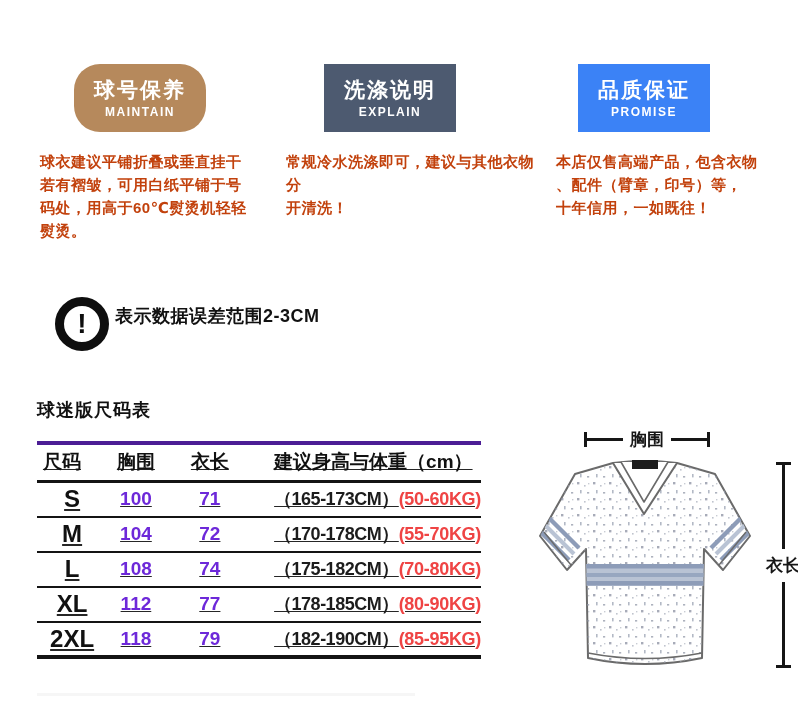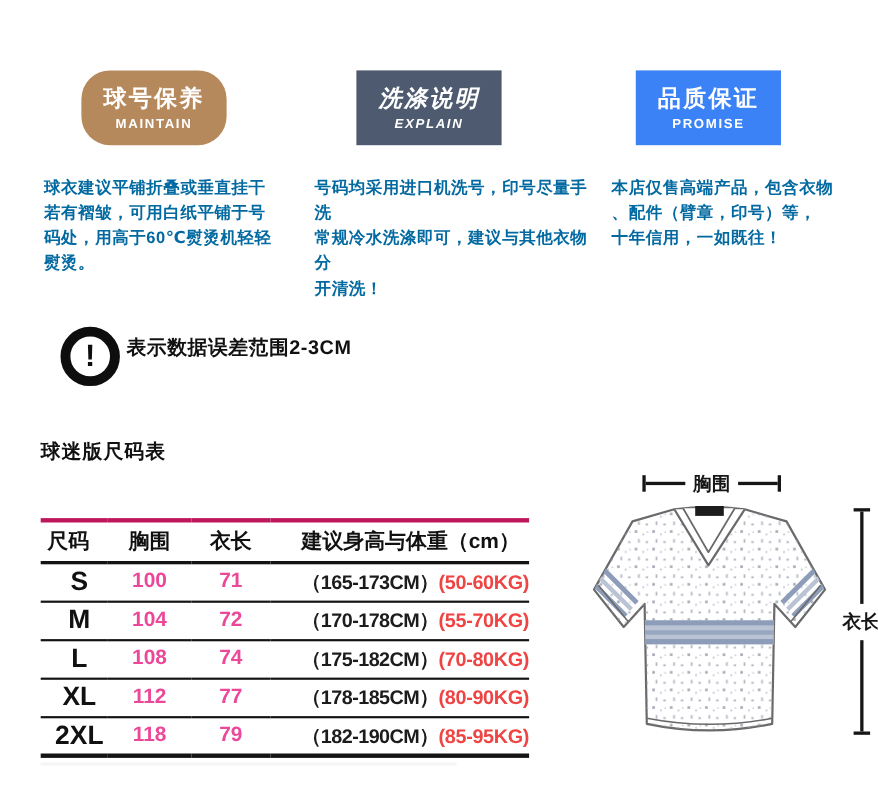--- a/index.html
+++ b/index.html
@@ -30,26 +30,26 @@
     text-align: center;
   }
   .chip-1 { left: 74px; border-radius: 26px; }
   .chip-2 { left: 324px; }
   .chip-3 { left: 578px; }
   .chip-title { font-size: 21px; font-weight: 700; letter-spacing: 2px; line-height: 24px; }
   .chip-sub   { font-size: 12px; font-weight: 700; letter-spacing: 1.5px; margin-top: 3px; }
 
   .card-body {
     position: absolute;
-    top: 159px;
+    top: 150px;
     font-size: 15px;
     font-weight: 600;
     letter-spacing: 0.5px;
     line-height: 23px;
-    color: #0369a1;
+    color: #c2410c;
   }
   .card-body-1 { left: 40px;  width: 228px; }
   .card-body-2 { left: 286px; width: 250px; }
   .card-body-3 { left: 556px; width: 220px; }
 
   
   .notice-icon {
     position: absolute;
     left: 55px;
     top: 297px;
@@ -83,42 +83,43 @@
     left: 37px;
     top: 398px;
     font-size: 18px;
     font-weight: 700;
     letter-spacing: 1px;
     color: #111;
   }
   table.size-table {
     position: absolute;
     left: 37px;
-    top: 471px;
+    top: 441px;
     width: 444px;
     border-collapse: collapse;
-    border-top: 4px solid #be185d;
+    border-top: 4px solid #4c1d95;
     border-bottom: 4px solid #141414;
+    text-decoration: underline;
   }
   table.size-table thead tr { border-bottom: 3px solid #141414; }
   table.size-table tbody tr { border-bottom: 2px solid #141414; height: 35px; }
   table.size-table tbody tr:last-child { border-bottom: none; }
   table.size-table th {
     font-size: 19px;
     font-weight: 700;
     color: #111;
     padding: 4px 0 5px 0;
     text-align: center;
     white-space: nowrap;
   }
   table.size-table th.c1 { text-align: left; padding-left: 6px; }
   table.size-table th.c4 { text-align: left; padding-left: 28px; margin-top: 20px; }
   table.size-table td { text-align: center; vertical-align: middle; white-space: nowrap; }
   td.cell-size { text-align: left; padding-left: 9px; font-size: 24px; font-weight: 700; color: #111; }
-  td.cell-num  { font-size: 19px; font-weight: 600; color: #ec4899; }
+  td.cell-num  { font-size: 19px; font-weight: 600; color: #6d28d9; }
   td.cell-hw   { text-align: left; padding-left: 28px; }
   .hw-big   { font-size: 18px; font-weight: 600; color: #1c1c1c; letter-spacing: -0.5px; }
   .hw-small { font-size: 18px; font-weight: 600; color: #ef4444; letter-spacing: -0.3px; }
 
   .faint-divider {
     position: absolute;
     left: 37px;
     top: 693px;
     width: 378px;
     height: 3px;
@@ -168,37 +169,36 @@
 </style>
 </head>
 <body>
 
 <div class="canvas">
 
   <div class="chip chip-1" style="background: rgb(182, 137, 92);">
     <div class="chip-title">球号保养</div>
     <div class="chip-sub">MAINTAIN</div>
   </div>
-  <div class="chip chip-2" style="background: rgb(77, 90, 112); font-style: italic;">
+  <div class="chip chip-2" style="background: rgb(77, 90, 112);">
     <div class="chip-title">洗涤说明</div>
     <div class="chip-sub">EXPLAIN</div>
   </div>
   <div class="chip chip-3" style="background: #3b82f6;">
     <div class="chip-title">品质保证</div>
     <div class="chip-sub">PROMISE</div>
   </div>
 
   <div class="card-body card-body-1">
     <div>球衣建议平铺折叠或垂直挂干</div>
     <div>若有褶皱，可用白纸平铺于号</div>
     <div>码处，用高于60℃熨烫机轻轻</div>
     <div>熨烫。</div>
   </div>
   <div class="card-body card-body-2">
-    <div>号码均采用进口机洗号，印号尽量手洗</div>
     <div>常规冷水洗涤即可，建议与其他衣物分</div>
     <div>开清洗！</div>
   </div>
   <div class="card-body card-body-3">
     <div>本店仅售高端产品，包含衣物</div>
     <div>、配件（臂章，印号）等，</div>
     <div>十年信用，一如既往！</div>
   </div>
 
   <div class="notice-icon">!</div>

